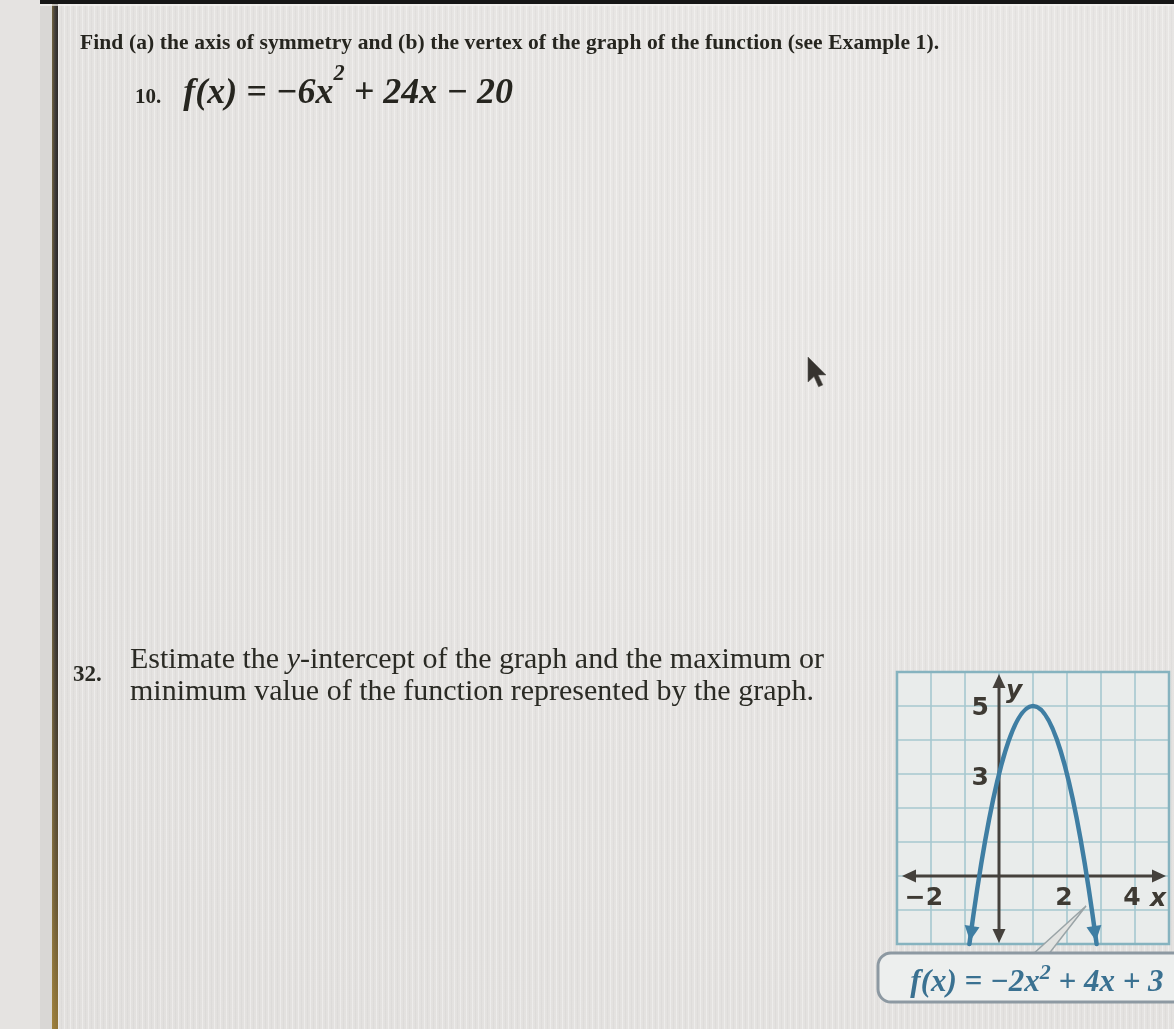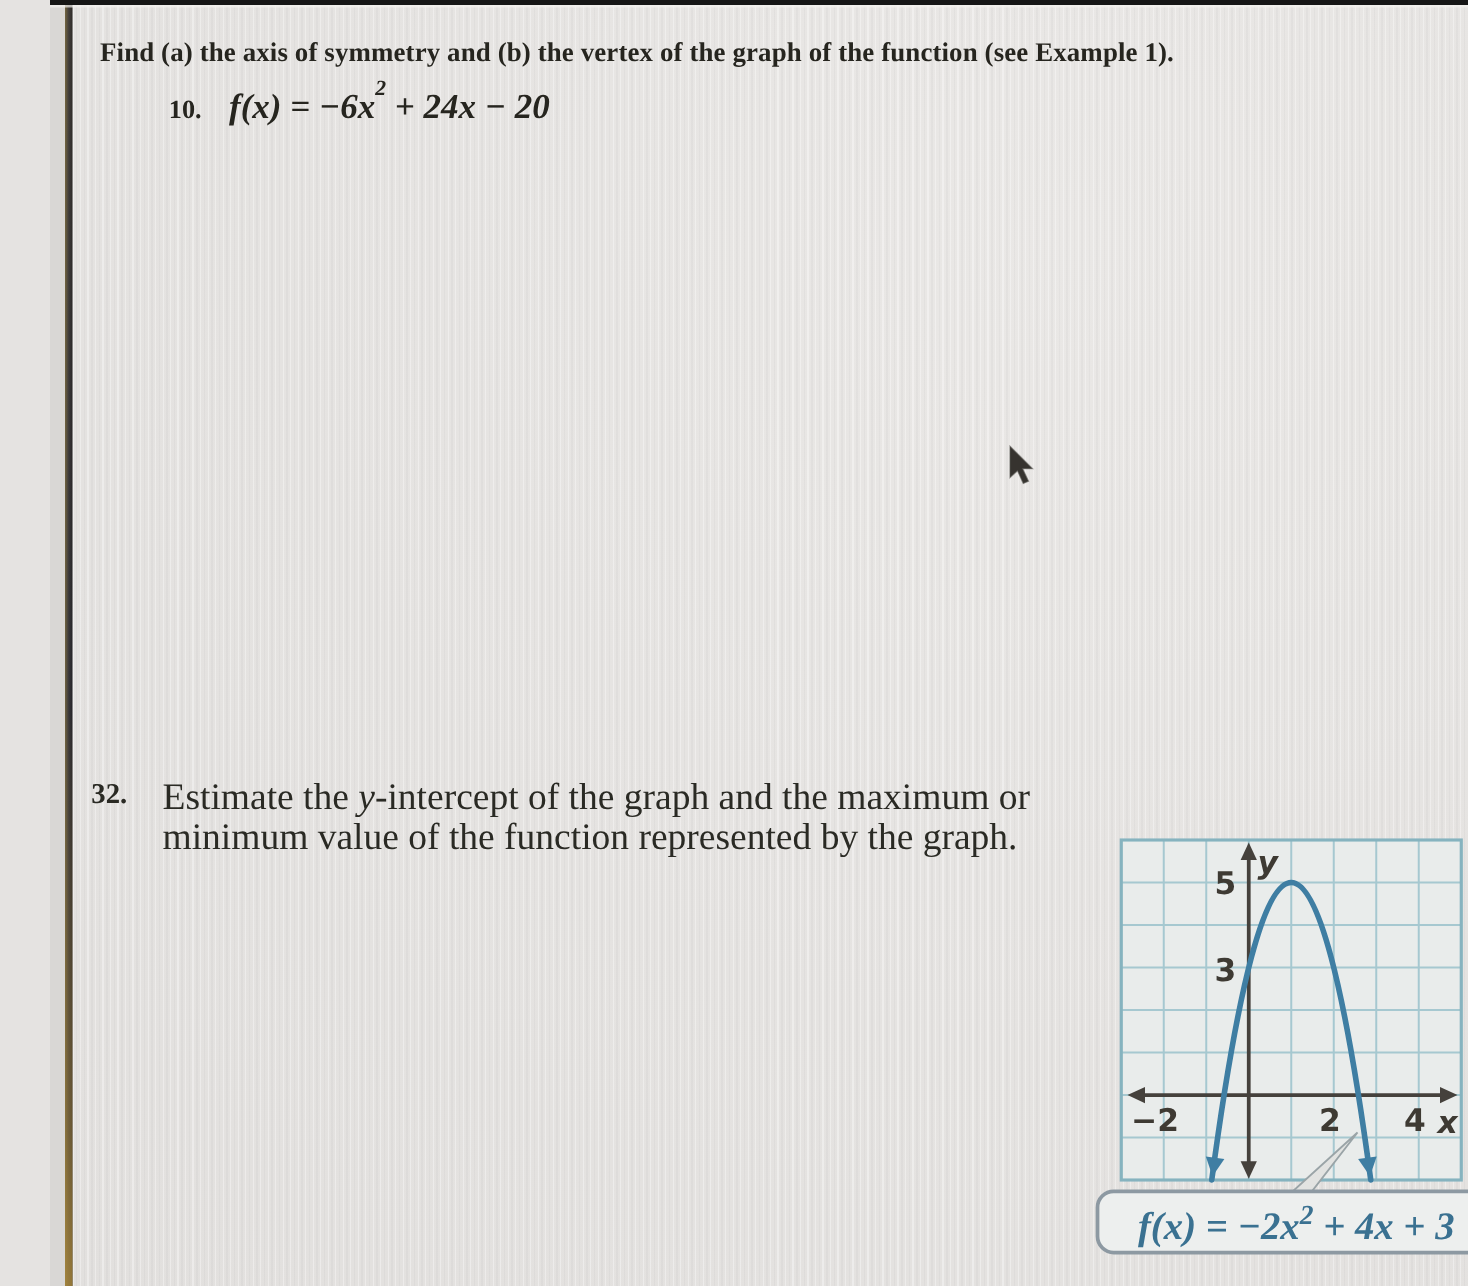--- a/index.html
+++ b/index.html
@@ -37,24 +37,24 @@
     position:absolute;left:0;top:4px;width:1174px;height:2px;background:rgba(244,242,239,0.7);
   }
   .heading{
     position:absolute;left:40px;top:30px;width:1090px;
     font-size:21.5px;font-weight:bold;color:#26251f;letter-spacing:0.1px;
   }
   .p10{
     position:absolute;left:95px;top:70px;display:flex;align-items:baseline;color:#26251f;
   }
   .p10 .num{font-size:21px;font-weight:bold;margin-right:22px;}
-  .expr{font-size:28px;font-weight:bold;font-style:italic;white-space:pre;}
+  .expr{font-size:36px;font-weight:bold;font-style:italic;white-space:pre;}
   .expr sup{font-size:0.62em;line-height:0;position:relative;top:-0.45em;}
   .p32{
-    position:absolute;left:33px;top:622px;display:flex;align-items:flex-start;color:#2a2a24;
+    position:absolute;left:33px;top:642px;display:flex;align-items:center;color:#2a2a24;
   }
   .p32 .num{font-size:23px;font-weight:bold;width:57px;flex:0 0 57px;}
   .p32 .text{font-size:30px;font-weight:normal;line-height:32px;width:700px;}
   .p32 .ital{font-style:italic;}
   .graph-wrap{position:absolute;left:835px;top:659px;width:332px;height:352px;}
   .cursor-wrap{position:absolute;left:766px;top:356px;width:24px;height:36px;}
   svg text{white-space:pre;}
 </style>
 </head>
 <body>

